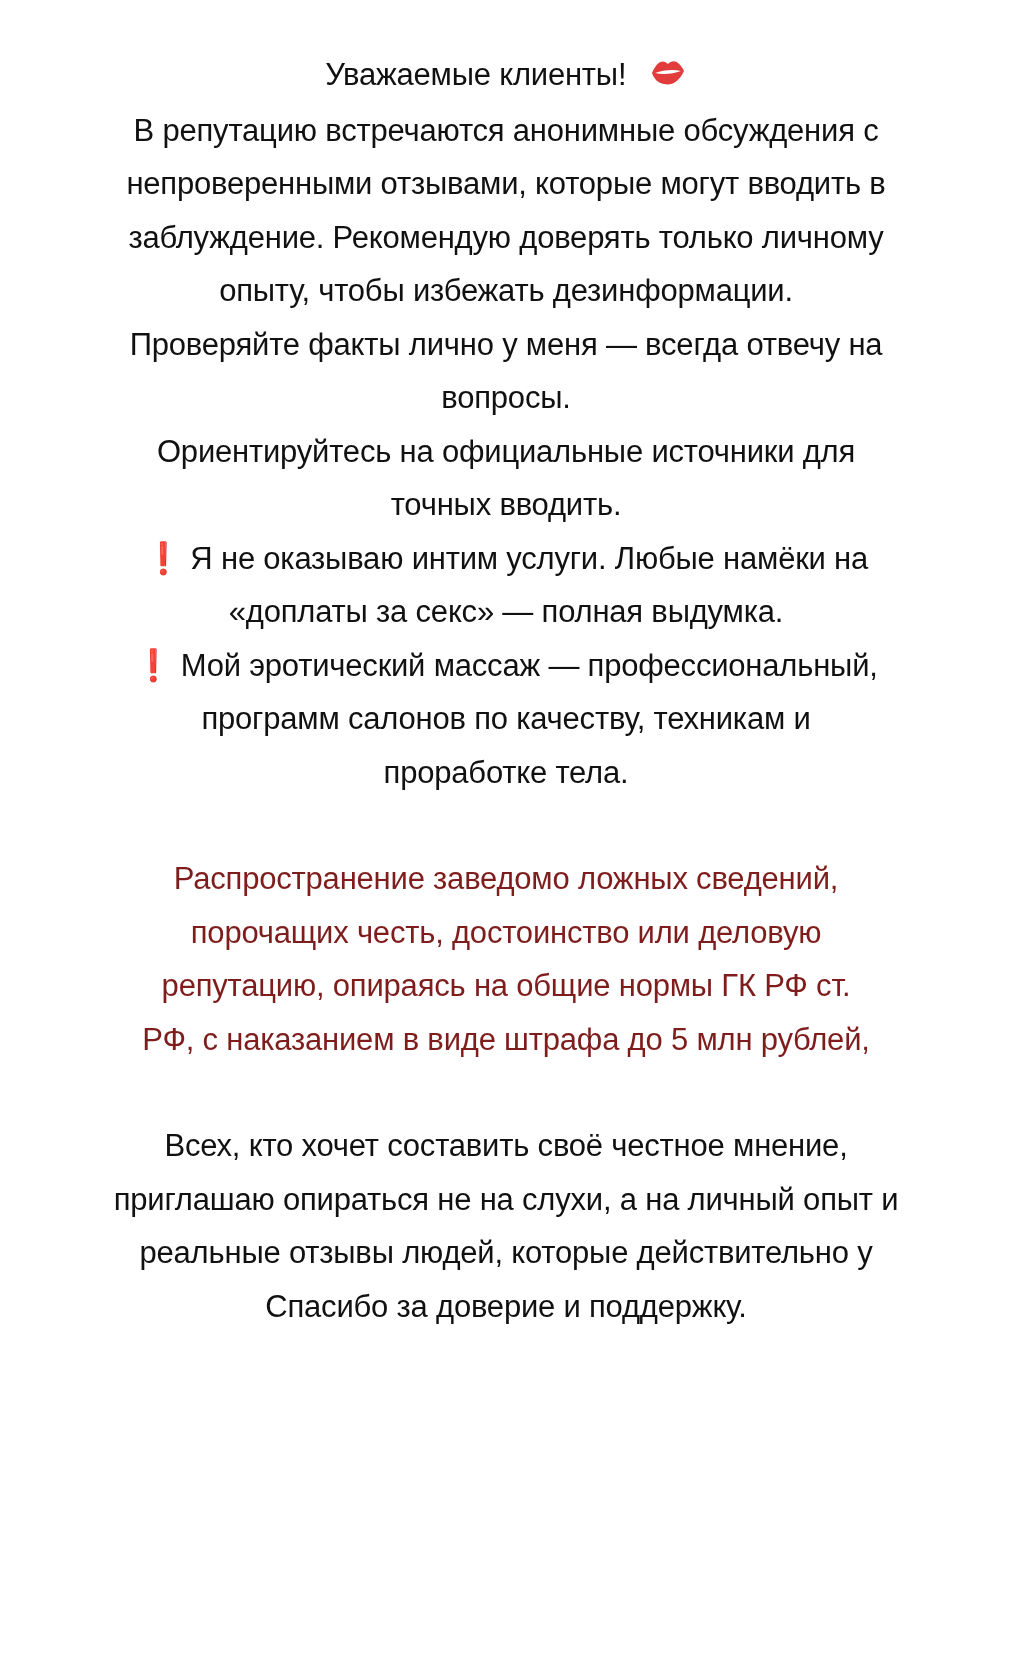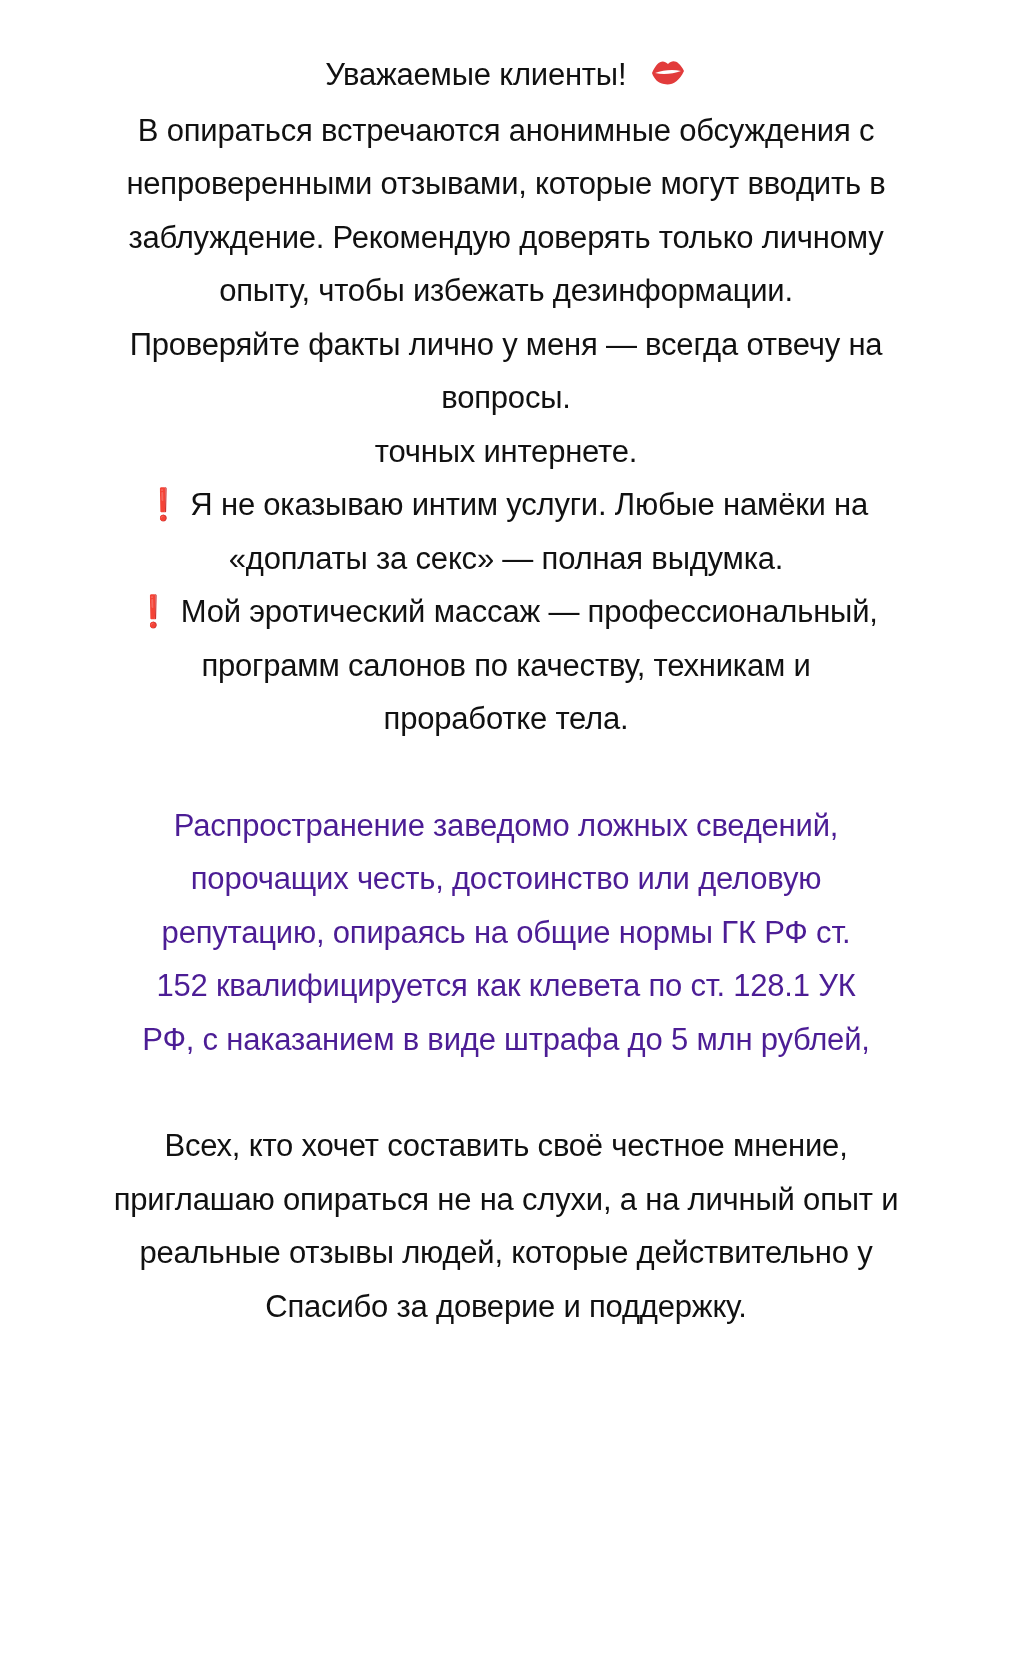--- a/index.html
+++ b/index.html
@@ -9,64 +9,64 @@
     color: #111111;
   }
   .doc {
     position: absolute; left: 0; top: 48px; width: 1012px;
     text-align: center;
   }
   .line {
     font-size: 31px; line-height: 53.5px; white-space: nowrap;
     letter-spacing: -0.2px;
   }
-  .red { color: #4c1d95; }
+  .red { color: #7f1d1d; }
   .gap { height: 53px; }
   .ico { display: inline-block; vertical-align: middle; }
   .excl { color: #e8363a; font-weight: bold; margin-right: 8px; }
 </style>
 </head>
 <body>
 
 <div class="doc">
   <div class="line">
     <span>Уважаемые клиенты!</span>
     <span class="ico" style="margin-left:14px;">
       <svg width="38" height="30" viewBox="0 0 38 30">
         <path d="M3 16 C8 4 14 2 19 7 C24 2 30 4 35 14 C30 25 22 29 15 27 C9 26 5 22 3 16 Z" fill="#e23b3b"></path>
         <path d="M6 16 C14 13 24 12 32 14 C24 17 14 18 6 16 Z" fill="#ffffff"></path>
       </svg>
     </span>
   </div>
 
-  <div class="line">В опираться встречаются анонимные обсуждения с</div>
+  <div class="line">В репутацию встречаются анонимные обсуждения с</div>
   <div class="line">непроверенными отзывами, которые могут вводить в</div>
   <div class="line">заблуждение. Рекомендую доверять только личному</div>
   <div class="line">опыту, чтобы избежать дезинформации.</div>
   <div class="line">Проверяйте факты лично у меня — всегда отвечу на</div>
   <div class="line">вопросы.</div>
-  <div class="line">точных интернете.</div>
+  <div class="line">Ориентируйтесь на официальные источники для</div>
+  <div class="line">точных вводить.</div>
 
   <div class="line">
     <span class="excl">❗</span><span>Я не оказываю интим услуги. Любые намёки на</span>
   </div>
   <div class="line">«доплаты за секс» — полная выдумка.</div>
 
   <div class="line">
     <span class="excl">❗</span><span>Мой эротический массаж — профессиональный,</span>
   </div>
   <div class="line">программ салонов по качеству, техникам и</div>
   <div class="line">проработке тела.</div>
 
   <div class="gap"></div>
 
   <div class="line red">Распространение заведомо ложных сведений,</div>
   <div class="line red">порочащих честь, достоинство или деловую</div>
   <div class="line red">репутацию, опираясь на общие нормы ГК РФ ст.</div>
-  <div class="line red">152 квалифицируется как клевета по ст. 128.1 УК</div>
   <div class="line red">РФ, с наказанием в виде штрафа до 5 млн рублей,</div>
 
   <div class="gap"></div>
 
   <div class="line">Всех, кто хочет составить своё честное мнение,</div>
   <div class="line">приглашаю опираться не на слухи, а на личный опыт и</div>
   <div class="line">реальные отзывы людей, которые действительно у</div>
   <div class="line">Спасибо за доверие и поддержку.</div>
 </div>
 

